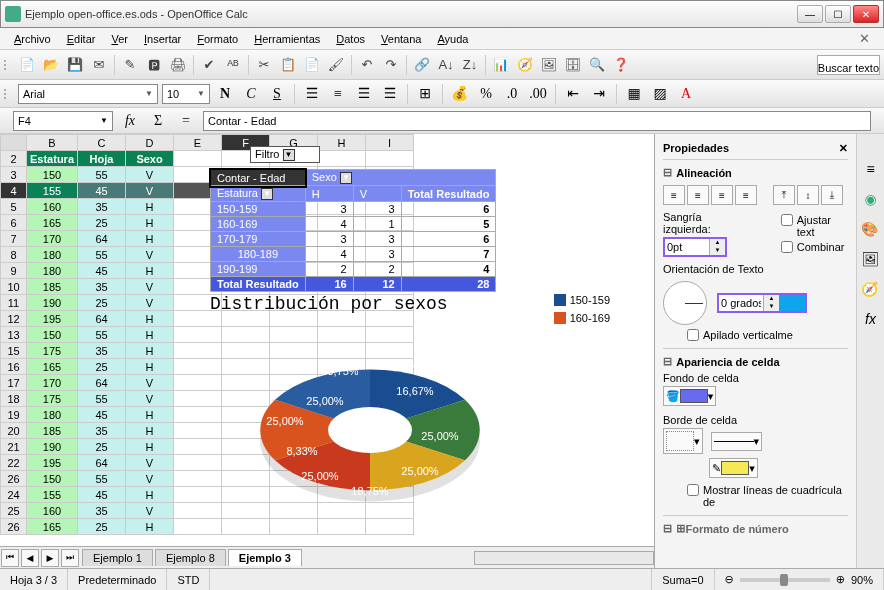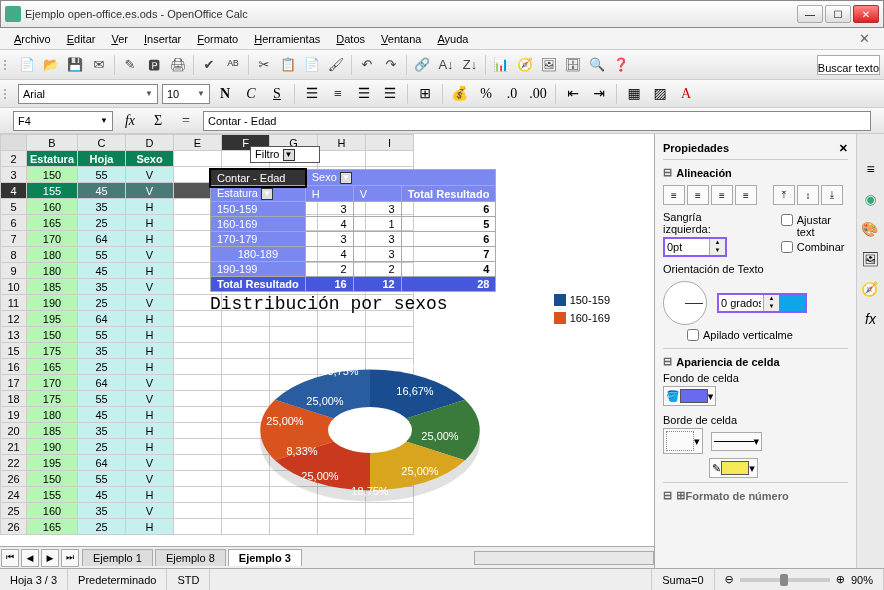--- a/index.html
+++ b/index.html
@@ -674,20 +674,24 @@
         <div class="colorbtn">🪣 <span class="swatch" id="bgswatch" style="background: rgb(106, 106, 240);"></span> ▾</div>
         <div class="lbl" style="margin-top:6px">Borde de celda</div>
         <div style="display:flex;gap:8px;align-items:center">
           <span class="colorbtn"><span style="width:28px;height:20px;border:1px dotted #888"></span> ▾</span>
           <span class="colorbtn"><span style="width:40px;border-top:1px solid #000"></span> ▾</span>
         </div>
         <div style="display:flex;gap:8px;align-items:center;margin-top:4px">
           <span style="width:38px"></span>
           <span class="colorbtn">✎ <span class="swatch" id="borderswatch" style="background: rgb(245, 233, 86);"></span> ▾</span>
         </div>
+        <label class="chk" style="margin-top:6px">
+            <input type="checkbox" style="">
+            <span>Mostrar líneas de cuadrícula de</span>
+          </label>
       </div>
 
       <div class="section">
         <div class="shdr" style="color:#666">⊞ <span>Formato de número</span></div>
       </div>
     </div>
     <div class="sideicons">
       <span>≡</span>
       <span style="color:#3a7">◉</span>
       <span>🎨</span>

